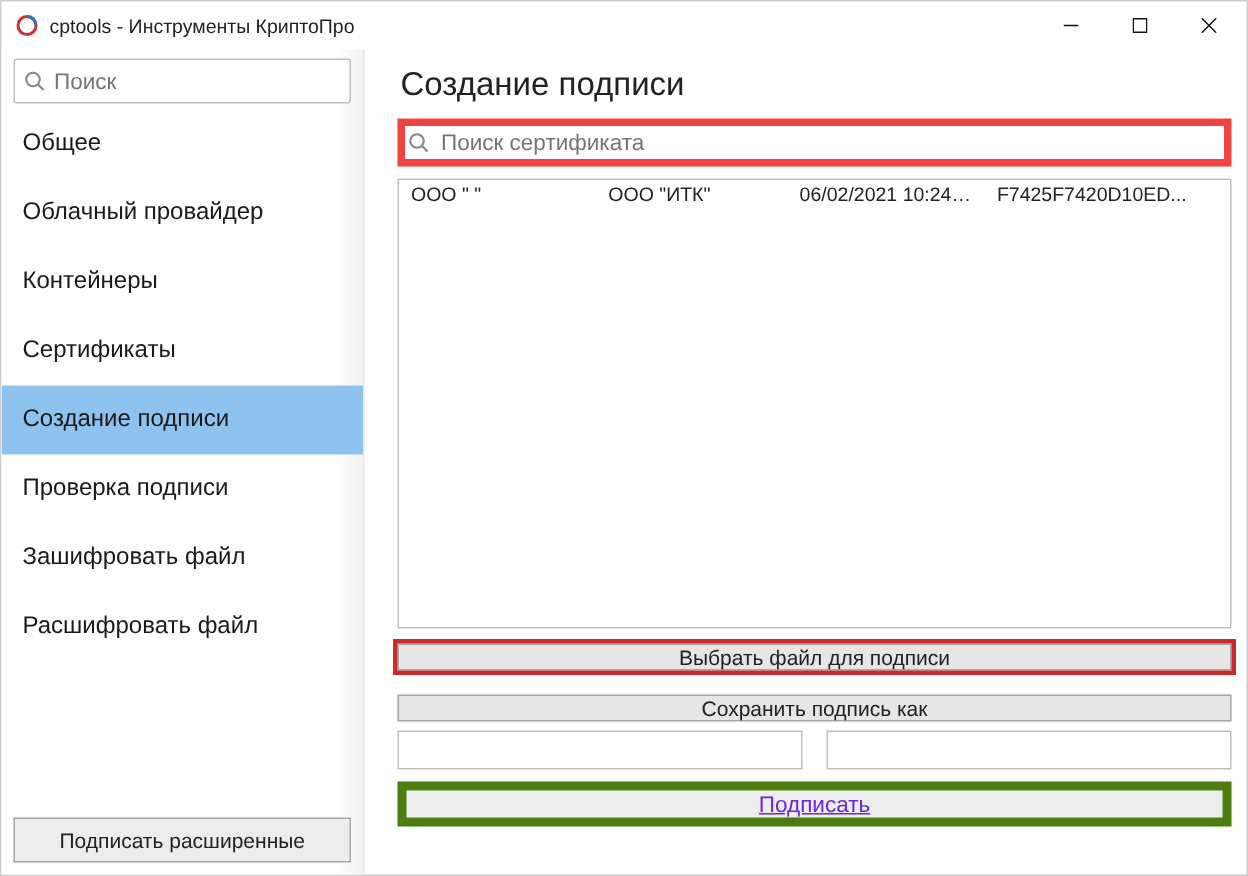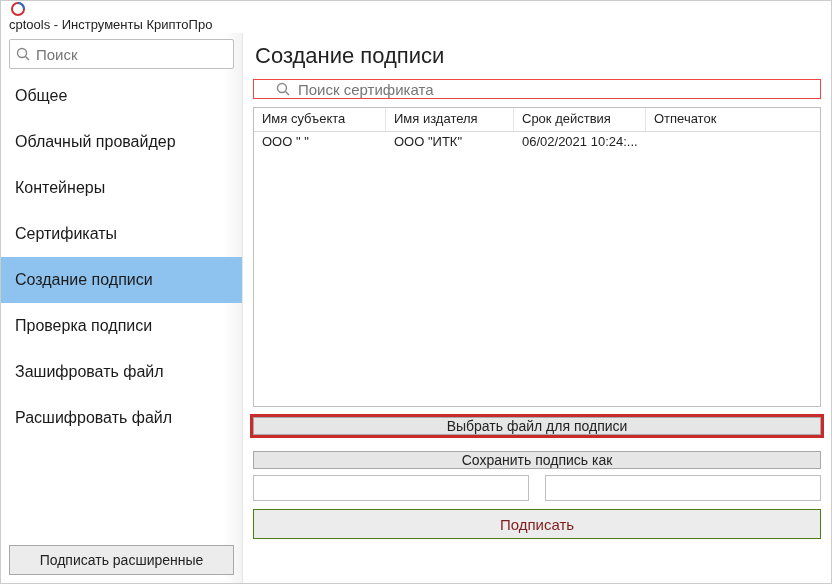--- a/index.html
+++ b/index.html
@@ -1,63 +1,63 @@
 <!DOCTYPE html>
 <html><head>
 <meta charset="utf-8">
 <style>
   * { box-sizing: border-box; margin: 0; padding: 0; font-family: "Segoe UI", Arial, sans-serif; }
   html, body { width: 832px; height: 584px; overflow: hidden; background: #fff; }
   .window { width: 832px; height: 584px; border: 1px solid #ccc; display: flex; flex-direction: column; background: #fff; }
-  .titlebar { height: 32px; display: flex; align-items: flex-start; padding: 0 2px 0 8px; font-size: 13px; color: #222; flex-direction: column; }
+  .titlebar { height: 32px; display: flex; align-items: center; padding: 0 2px 0 8px; font-size: 13px; color: #222; }
   .titlebar .app-icon { width: 18px; height: 18px; margin-right: 6px; display: inline-flex; align-items: center; justify-content: center; }
   .titlebar .title-text { flex: 0 0 auto; }
   .titlebar .spacer { flex: 1 1 auto; }
   .titlebar .winbtn { width: 46px; height: 30px; display: inline-flex; align-items: center; justify-content: center; color: #111; }
   .titlebar .winbtn svg { pointer-events: none; }
 
-  .client { flex: 1 1 auto; display: flex; min-height: 0; }
+  .client { flex: 1 1 auto; display: flex; min-height: 0; gap: 12px; }
 
   
   .sidebar { width: 242px; border-right: 1px solid #e5e5e5; display: flex; flex-direction: column; background: linear-gradient(to right,#ffffff 0%,#ffffff 92%,#f3f3f3 100%); }
   .side-search { margin: 6px 8px 4px 8px; height: 30px; border: 1px solid #bfbfbf; border-radius: 2px; display: flex; align-items: center; padding: 0 6px; background: #fff; }
   .side-search input { border: none; outline: none; flex: 1; font-size: 15px; color: #555; background: transparent; }
   .side-search .mag { width: 18px; height: 18px; margin-right: 6px; color: #888; display: inline-flex; align-items: center; justify-content: center; }
 
   .nav { flex: 1 1 auto; overflow: auto; }
   .nav-item { height: 46px; display: flex; align-items: center; padding: 0 14px; font-size: 16px; color: #1a1a1a; cursor: default; text-align: center; }
   .nav-item.selected { background: #8fc3ef; }
   .sidebar-footer { padding: 8px; }
   .btn-adv { width: 100%; height: 30px; border: 1px solid #a8a8a8; background: #ececec; font-size: 14px; color: #222; }
 
   
   .main { flex: 1 1 auto; display: flex; flex-direction: column; padding: 8px 10px 10px 10px; min-width: 0; }
   .main-title { font-size: 22px; color: #222; margin: 2px 0 10px 2px; }
-  .cert-search { height: 20px; border: 1px solid #ef4444; display: flex; align-items: center; padding: 0 20px; margin-bottom: 8px; }
+  .cert-search { height: 32px; border: 5px solid #ef4444; display: flex; align-items: center; padding: 0 0; margin-bottom: 8px; }
   .cert-search .mag { width: 18px; height: 18px; margin-right: 6px; color: #888; display: inline-flex; align-items: center; justify-content: center; }
   .cert-search input { border: none; outline: none; flex: 1; font-size: 15px; color: #555; background: transparent; }
 
   .table-wrap { border: 1px solid #bfbfbf; height: 300px; overflow: hidden; display: flex; flex-direction: column; }
   .thead { display: flex; border-bottom: 1px solid #d9d9d9; background: #fff; height: 24px; }
   .th { font-size: 13px; color: #222; padding: 3px 8px; border-right: 1px solid #e5e5e5; overflow: hidden; white-space: nowrap; text-overflow: ellipsis; }
   .th:last-child { border-right: none; }
   .c1 { width: 132px; } .c2 { width: 128px; } .c3 { width: 132px; } .c4 { width: 164px; }
   .tbody { flex: 1 1 auto; overflow: auto; }
   .tr { display: flex; height: 21px; }
   .tr.selected { background: #d6e9fa; }
   .td { font-size: 13px; color: #222; padding: 2px 8px; overflow: hidden; white-space: nowrap; text-overflow: ellipsis; }
 
   .btn-row { display: flex; gap: 16px; margin-top: 10px; flex-direction: column; }
   .flat-btn { flex: 1; height: 32px; border: 1px solid #a8a8a8; background: #e6e6e6; font-size: 14px; color: #222; }
   .flat-btn.hl { outline: 3px solid #c92a2a; outline-offset: 0; }
 
   .path-row { display: flex; gap: 16px; margin-top: 6px; }
   .path-box { flex: 1; height: 26px; border: 1px solid #bfbfbf; background: #fff; }
 
-  .sign-btn { margin-top: 8px; height: 30px; border: 1px solid #4d7c0f; background: #ececec; font-size: 15px; color: #7f1d1d; }
+  .sign-btn { margin-top: 8px; height: 30px; border: 6px solid #4d7c0f; background: #ececec; font-size: 15px; color: #6d28d9; text-decoration: underline; }
 </style>
 </head>
 <body>
 
 <div class="window">
   <div class="titlebar">
     <span class="app-icon">
       <svg width="16" height="16" viewBox="0 0 16 16">
           <circle cx="8" cy="8" r="6" fill="none" stroke="#d03030" stroke-width="2"></circle>
           <path d="M8 2 A6 6 0 0 1 14 8" fill="none" stroke="#2a6fd0" stroke-width="2"></path>
@@ -132,31 +132,26 @@
         <span class="mag">
           <svg width="14" height="14" viewBox="0 0 14 14">
               <circle cx="6" cy="6" r="4.5" fill="none" stroke="#888" stroke-width="1.4"></circle>
               <line x1="9.5" y1="9.5" x2="13" y2="13" stroke="#888" stroke-width="1.4"></line>
             </svg>
         </span>
         <input type="text" placeholder="Поиск сертификата" style="">
       </div>
 
       <div class="table-wrap">
-        <div class="thead">
-          <div class="th c1">Имя субъекта</div>
-          <div class="th c2">Имя издателя</div>
-          <div class="th c3">Срок действия</div>
-          <div class="th c4">Отпечаток</div>
-        </div>
         <div class="tbody">
           <div class="tr">
             <div class="td c1">ООО "             "</div>
             <div class="td c2">ООО "ИТК"</div>
             <div class="td c3">06/02/2021 10:24:...</div>
+            <div class="td c4">F7425F7420D10ED...</div>
           </div>
         </div>
       </div>
 
       <div class="btn-row">
         <button class="flat-btn hl">Выбрать файл для подписи</button>
         <button class="flat-btn">Сохранить подпись как</button>
       </div>
 
       <div class="path-row">

